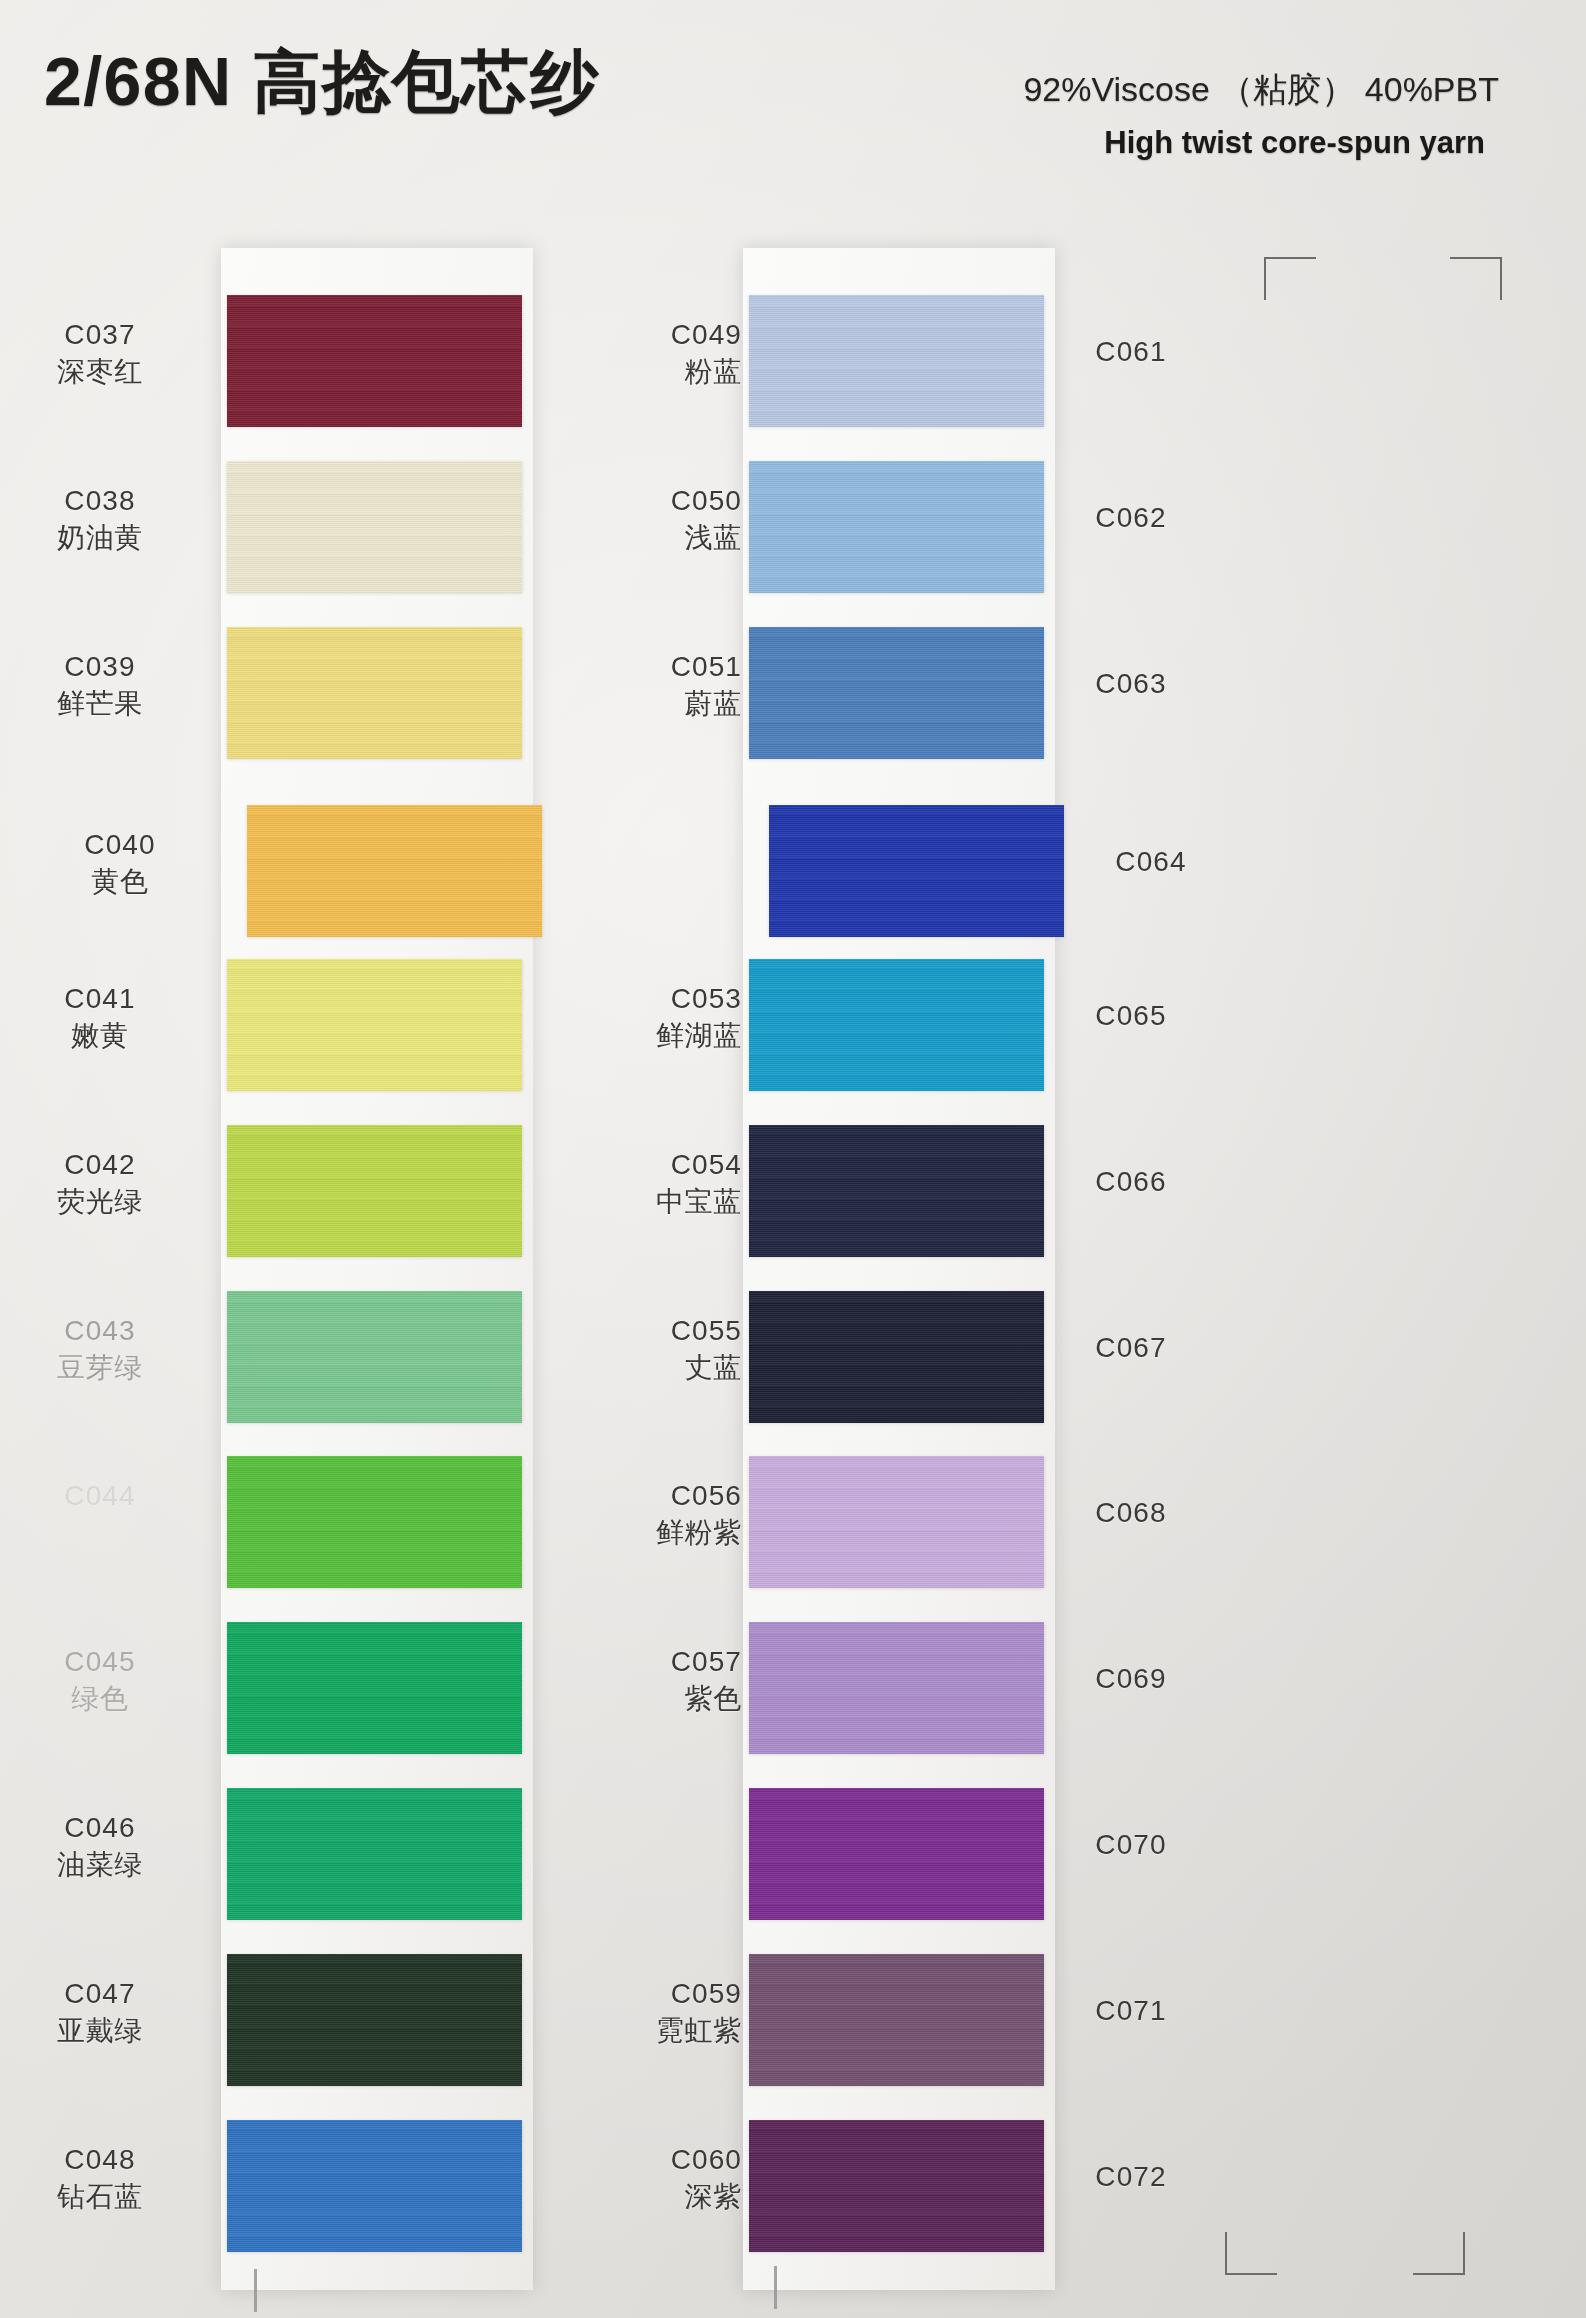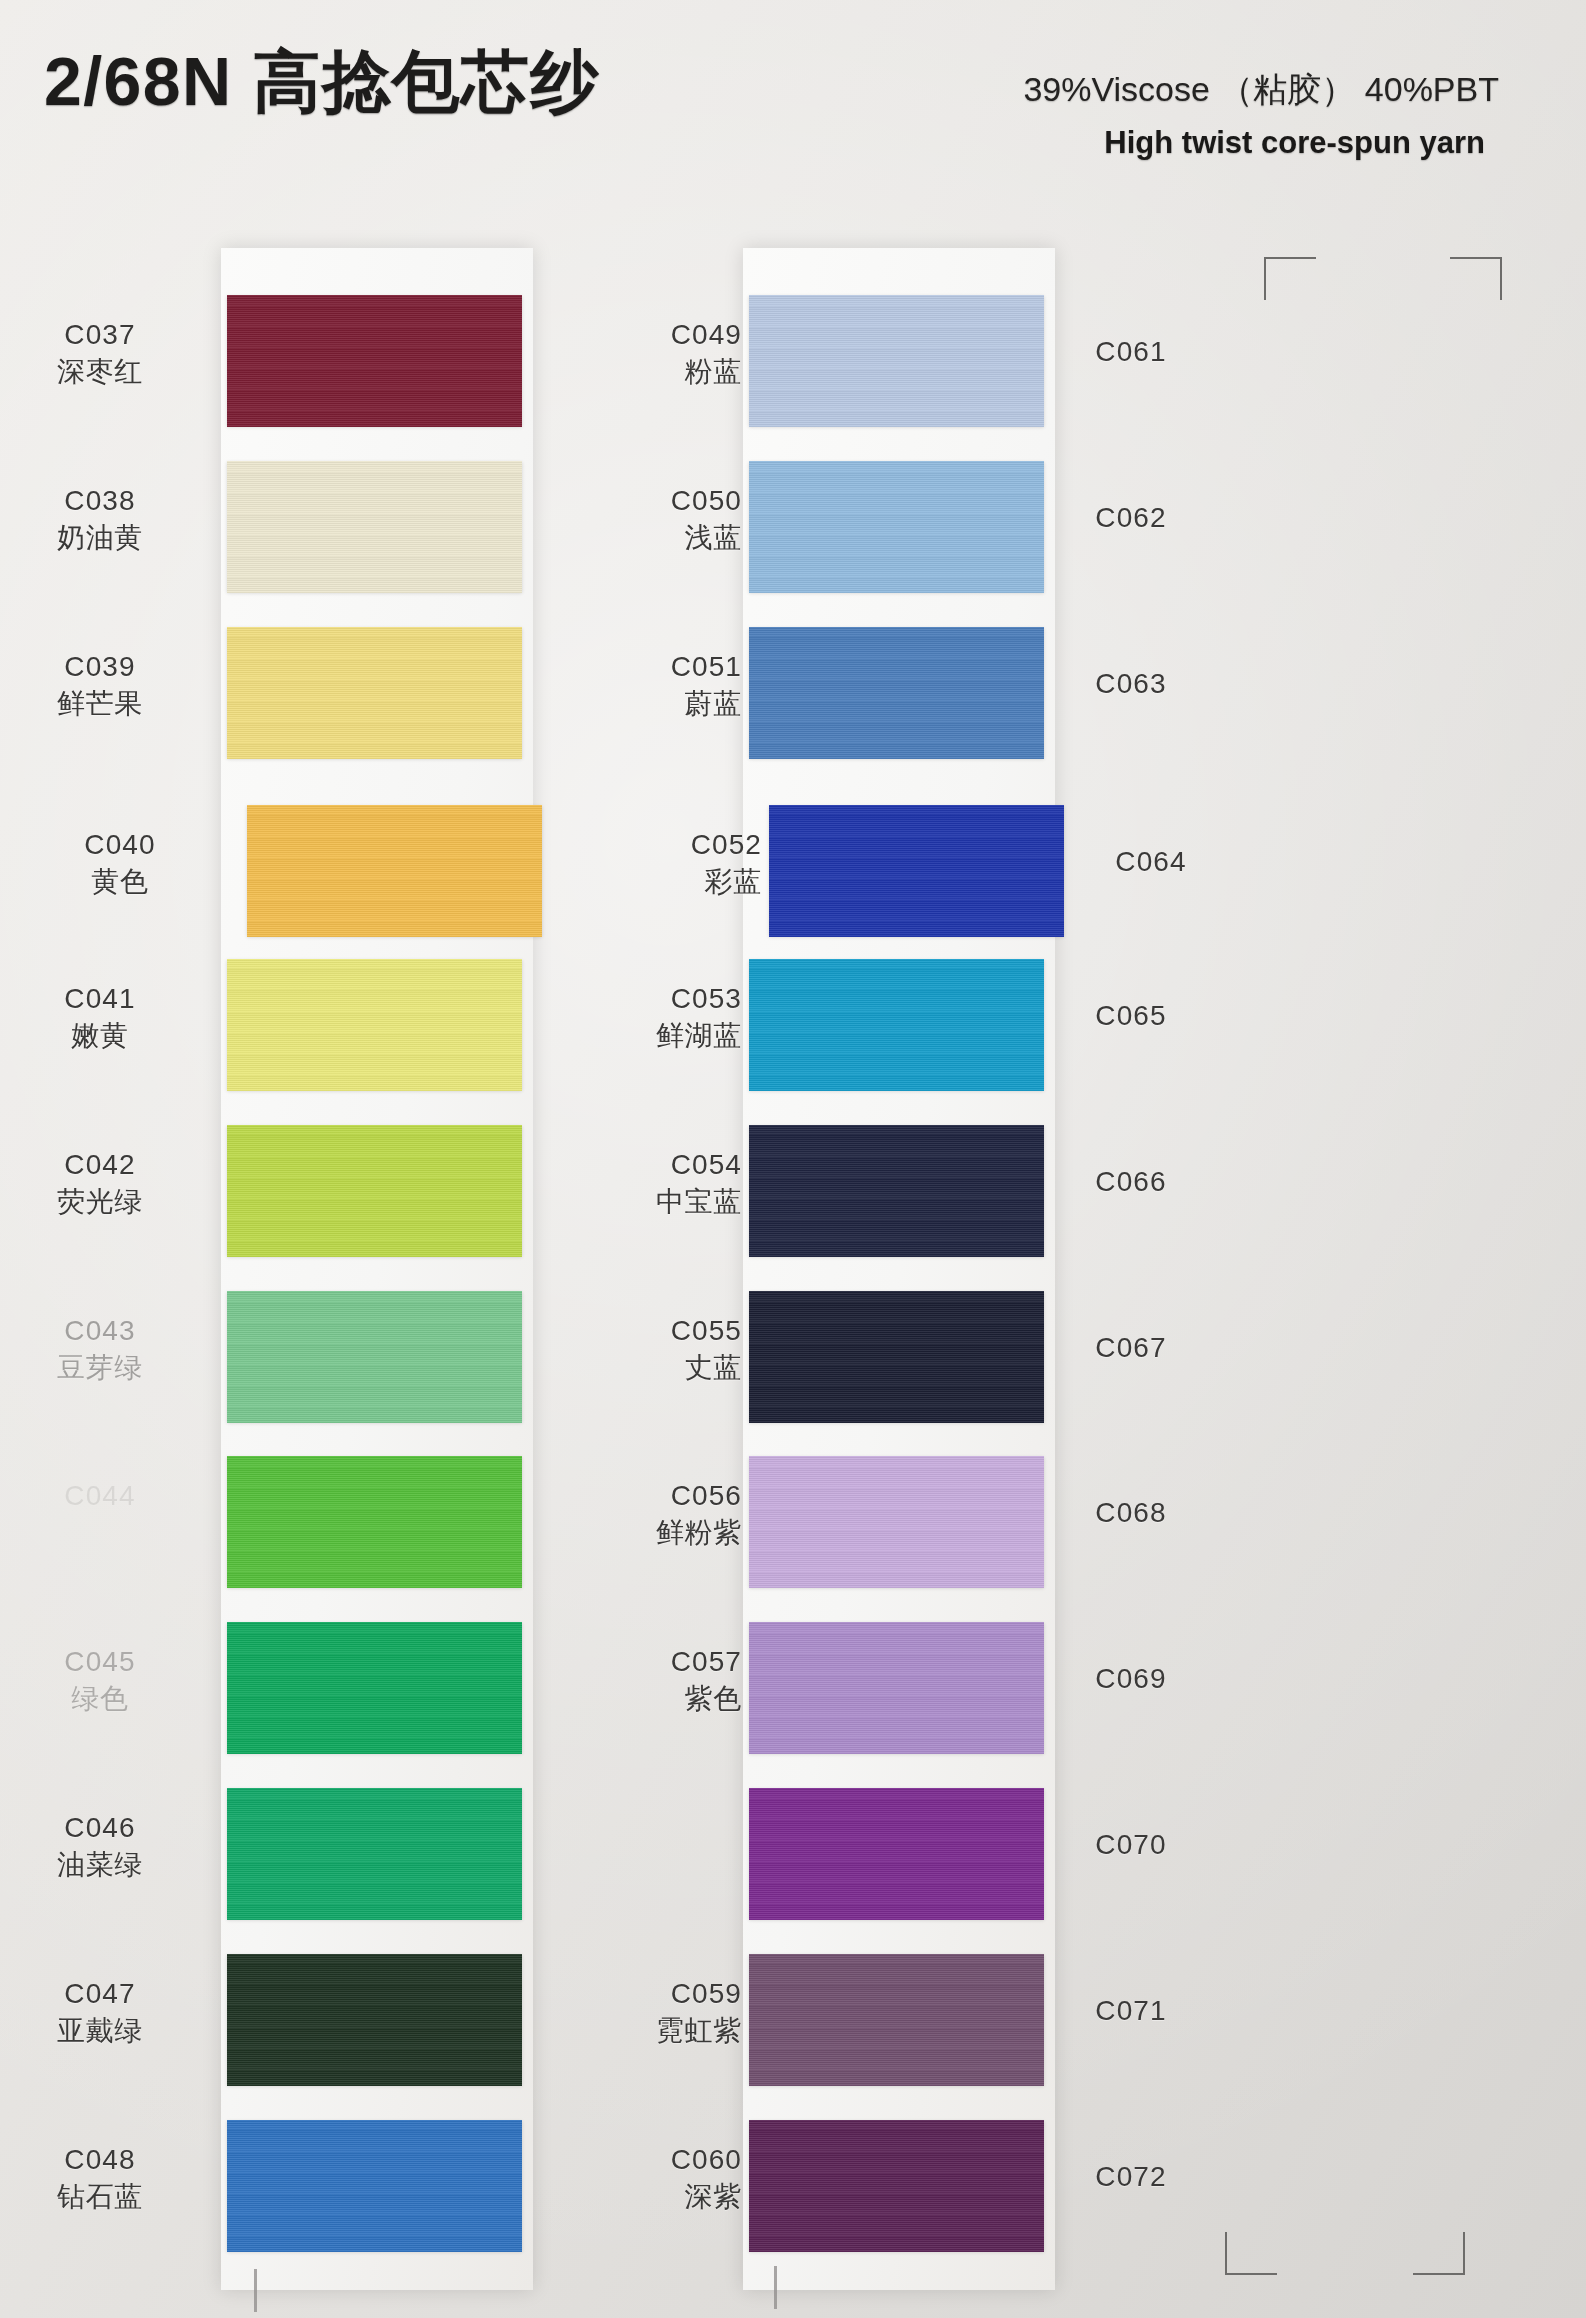--- a/index.html
+++ b/index.html
@@ -179,21 +179,21 @@
 </style>
 </head>
 <body>
 
 <div id="card">
 
   <div id="paper-shade"></div>
 
   <div id="header">
     <div id="title-main">2/68N 高捻包芯纱</div>
-    <div id="comp-line">39%Viscose （粘胶） 40%PBT</div>
+    <div id="comp-line">92%Viscose （粘胶） 40%PBT</div>
     <div id="comp-sub">High twist core-spun yarn</div>
   </div>
 
   <div id="strip-1" class="strip"></div>
   <div id="strip-2" class="strip"></div>
 
   <div id="rows-host">
       <div class="row" style="top: 285px;">
         <div class="swatch c1" style="background: rgb(123, 29, 51);"></div>
         <div class="label c1">
@@ -239,24 +239,20 @@
           <span class="code">C063</span>
         </div>
       </div>
       <div class="row" style="top: 795px; margin-left: 20px;">
         <div class="swatch c1" style="background: rgb(242, 189, 78);"></div>
         <div class="label c1">
           <span class="code">C040</span>
           <span class="cname">黄色</span>
         </div>
         <div class="swatch c2" style="background: rgb(31, 53, 171);"></div>
-        <div class="label c2">
-          <span class="code">C052</span>
-          <span class="cname">彩蓝</span>
-        </div>
         <div class="label c3">
           <span class="code">C064</span>
         </div>
       </div>
       <div class="row" style="top: 949px;">
         <div class="swatch c1" style="background: rgb(233, 232, 123);"></div>
         <div class="label c1">
           <span class="code">C041</span>
           <span class="cname">嫩黄</span>
         </div>

